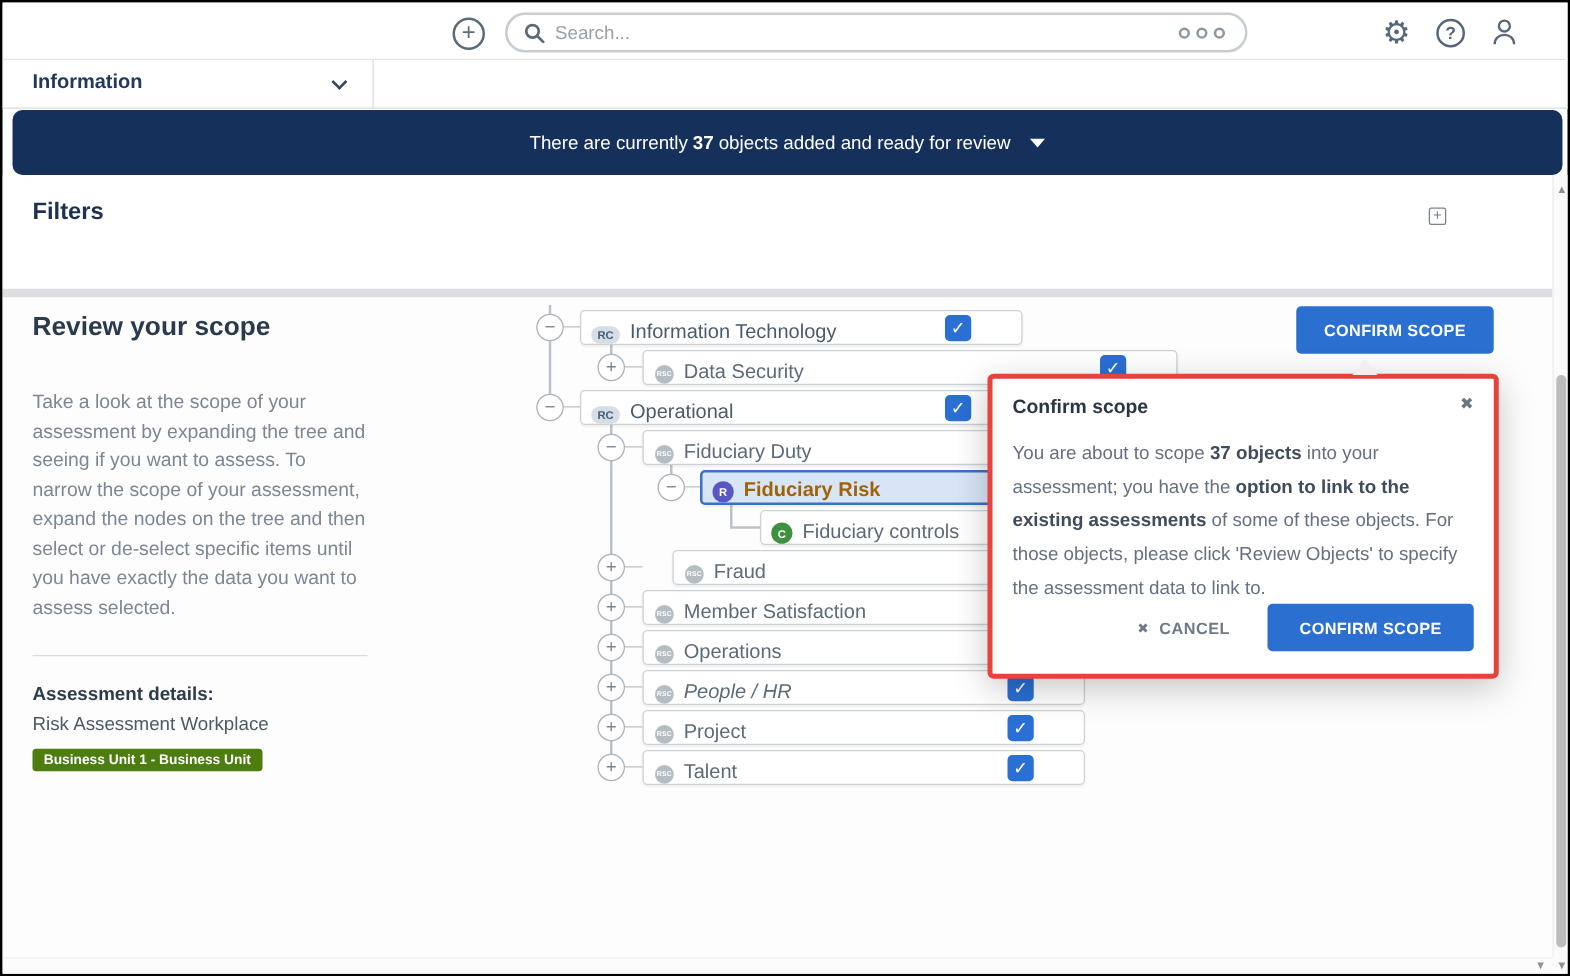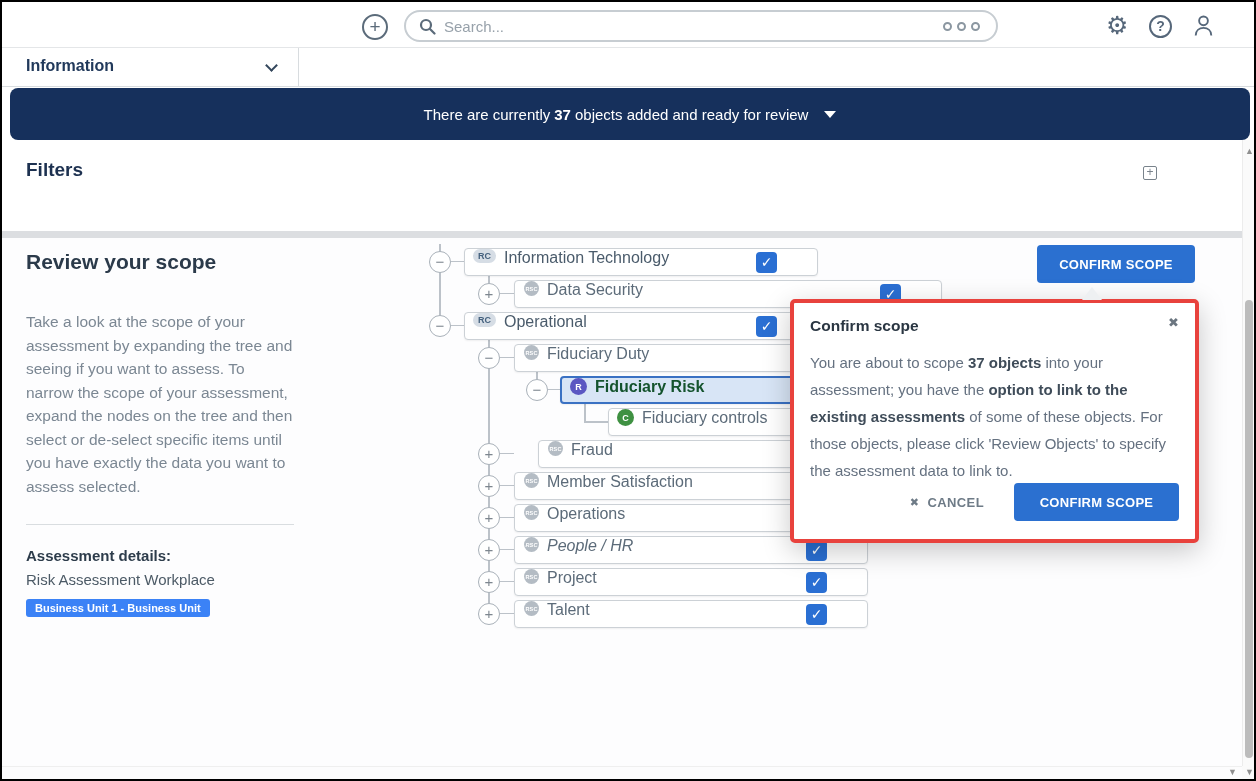--- a/index.html
+++ b/index.html
@@ -55,37 +55,37 @@
 
   
   .main-bg { position:absolute; left:0; top:236px; width:1240px; height:528px; background:#fdfdfe; }
 
   .left-panel { position:absolute; left:24px; top:248px; width:268px; z-index:4; }
   .left-panel h2 { font-size:21px; font-weight:700; color:#2b3a4a; }
   .left-panel p { margin-top:36px; font-size:15.5px; line-height:23.5px; color:#7b8793; }
   .left-panel hr { margin-top:26px; border:none; border-top:1px solid #d9dde0; }
   .details-label { margin-top:22px; font-size:15px; font-weight:700; color:#2d3c4b; }
   .assessment-name { margin-top:7px; font-size:15px; color:#4c5a66; }
-  .bu-badge { display:inline-block; margin-top:11px; background:#3b82f6; color:#fff;
+  .bu-badge { display:inline-block; margin-top:11px; background:#4d7c0f; color:#fff;
               font-size:11px; font-weight:700; padding:3px 9px; border-radius:3px; }
 
   .confirm-top-btn { position:absolute; left:1035px; top:243px; width:158px; height:38px;
                      background:#2b70d0; color:#fff; border:none; border-radius:4px;
                      font-size:13px; font-weight:700; letter-spacing:.3px; z-index:5;
                      font-family:inherit; }
 
   
   .tree-line { position:absolute; background:#bcc2c9; z-index:1; }
   .tree-box { position:absolute; height:28px; background:#fff; border:1px solid #ccd1d6;
               border-radius:4px; box-shadow:0 1px 2px rgba(0,0,0,.06); z-index:2;
-              display:flex; align-items:flex-start; }
+              display:flex; align-items:flex-end; }
   .tree-box.selected { border:2px solid #3a71c3; background:#d8e5f6; }
   .tree-label { font-size:16px; color:#5c6b79; margin-left:8px; white-space:nowrap; }
   .tree-box.lvl0 .tree-label { color:#4a5b6b; }
-  .tree-box.selected .tree-label { font-weight:700; color:#14532d; }
+  .tree-box.selected .tree-label { font-weight:700; color:#a16207; }
   .badge-rc { margin-left:8px; background:#d6dde5; color:#44617e; font-size:9px; font-weight:700;
               padding:2px 5px; border-radius:8px; line-height:10px; }
   .badge-rsc { margin-left:9px; width:15px; height:15px; background:#b4bcc4; color:#fff;
                border-radius:8px; font-size:5.5px; font-weight:700; display:flex;
                align-items:center; justify-content:center; letter-spacing:.2px; }
   .badge-risk, .badge-control { margin-left:8px; width:17px; height:17px; border-radius:50%;
                color:#fff; font-size:9px; font-weight:700; display:flex; align-items:center;
                justify-content:center; }
   .badge-risk { background:#5b57c2; }
   .badge-control { background:#3f9142; }

